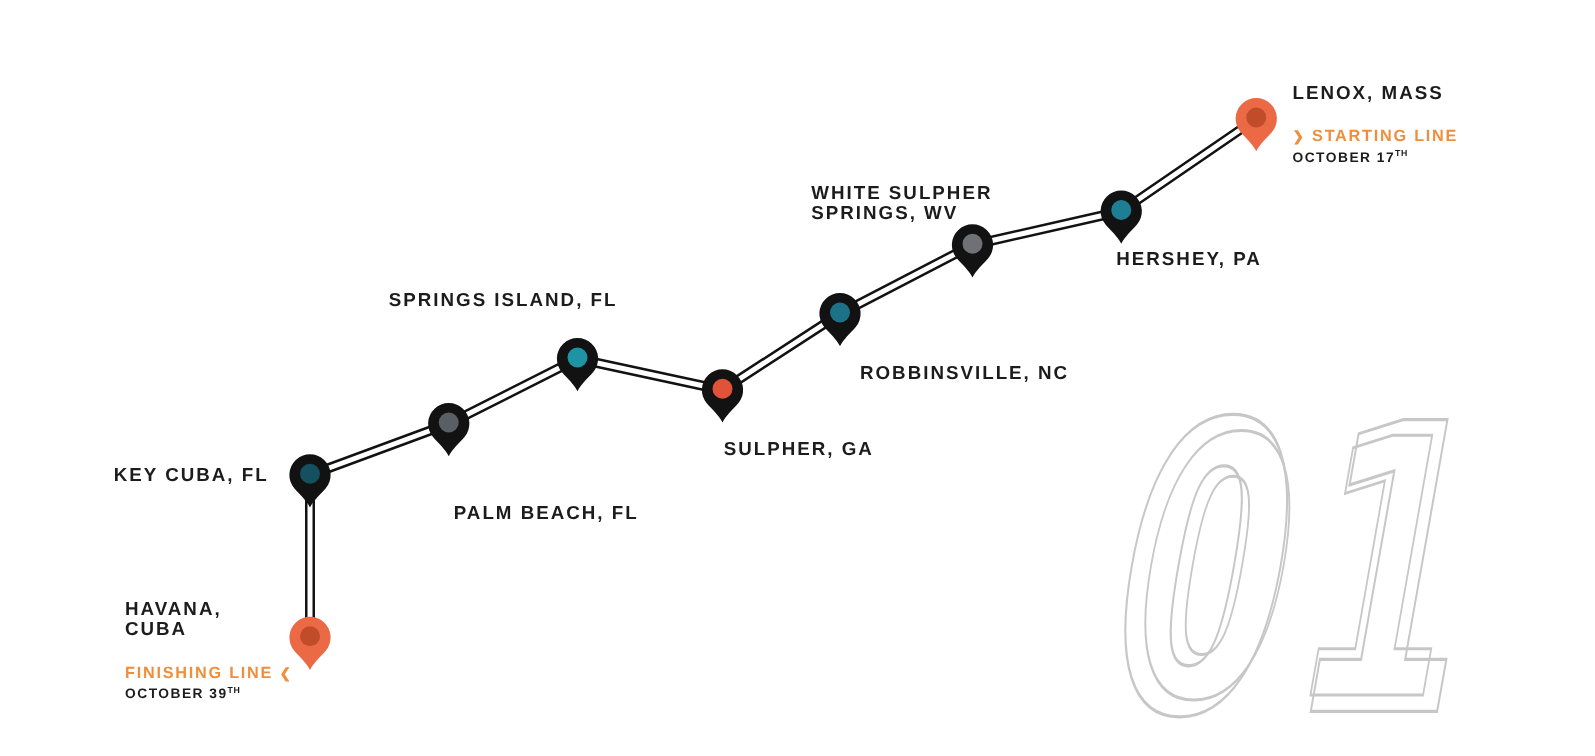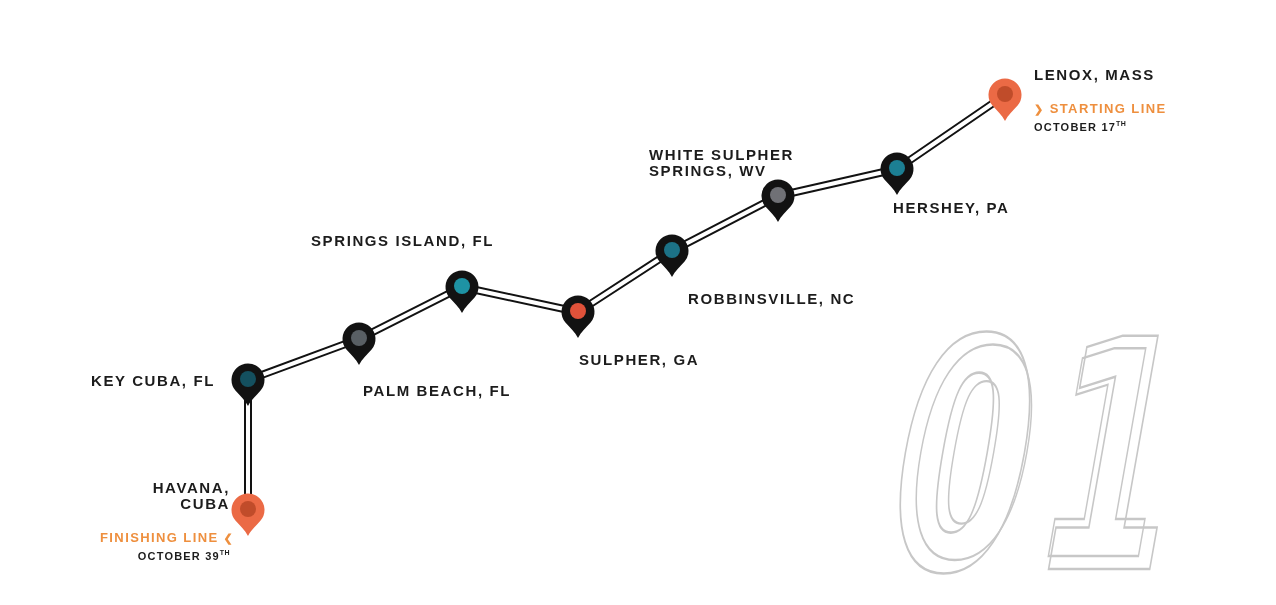--- a/index.html
+++ b/index.html
@@ -47,21 +47,21 @@
     color: #1c1c1c;
   }
   .date-label sup {
     font-size: 7px;
     letter-spacing: 0.4px;
   }
   .chev {
     font-size: 11px;
     color: #ee8f3e;
   }
-  .align-right { text-align: right; }
+  .align-right { }
 </style>
 </head>
 <body>
 
 <div class="canvas">
 
   <svg class="route-svg" width="1276" height="605" viewBox="0 0 1276 605">
 
     <g transform="translate(1046,452) skewX(-10) scale(0.62,1)">
       <text x="0" y="117" text-anchor="middle" font-family="DejaVu Sans, sans-serif" font-weight="bold" font-size="320" letter-spacing="0.06em" fill="none" stroke-width="2.2" vector-effect="non-scaling-stroke" stroke="#c7c7c7">01</text>
@@ -142,21 +142,21 @@
   </div>
 
   <div class="loc-label" style="left:579px; top:352px;">
     <div class="loc-name">SULPHER, GA</div>
   </div>
 
   <div class="loc-label" style="left:311px; top:233px;">
     <div class="loc-name">SPRINGS ISLAND, FL</div>
   </div>
 
-  <div class="loc-label" style="left:363px; top:383px;">
+  <div class="loc-label" style="left:363px; top:403px;">
     <div class="loc-name">PALM BEACH, FL</div>
   </div>
 
   <div class="loc-label" style="left:91px; top:373px;">
     <div class="loc-name">KEY CUBA, FL</div>
   </div>
 
   <div class="loc-label align-right" style="left:100px; top:480px; width:130px;">
     <div class="loc-name">HAVANA, CUBA</div>
     <div class="line-label">

